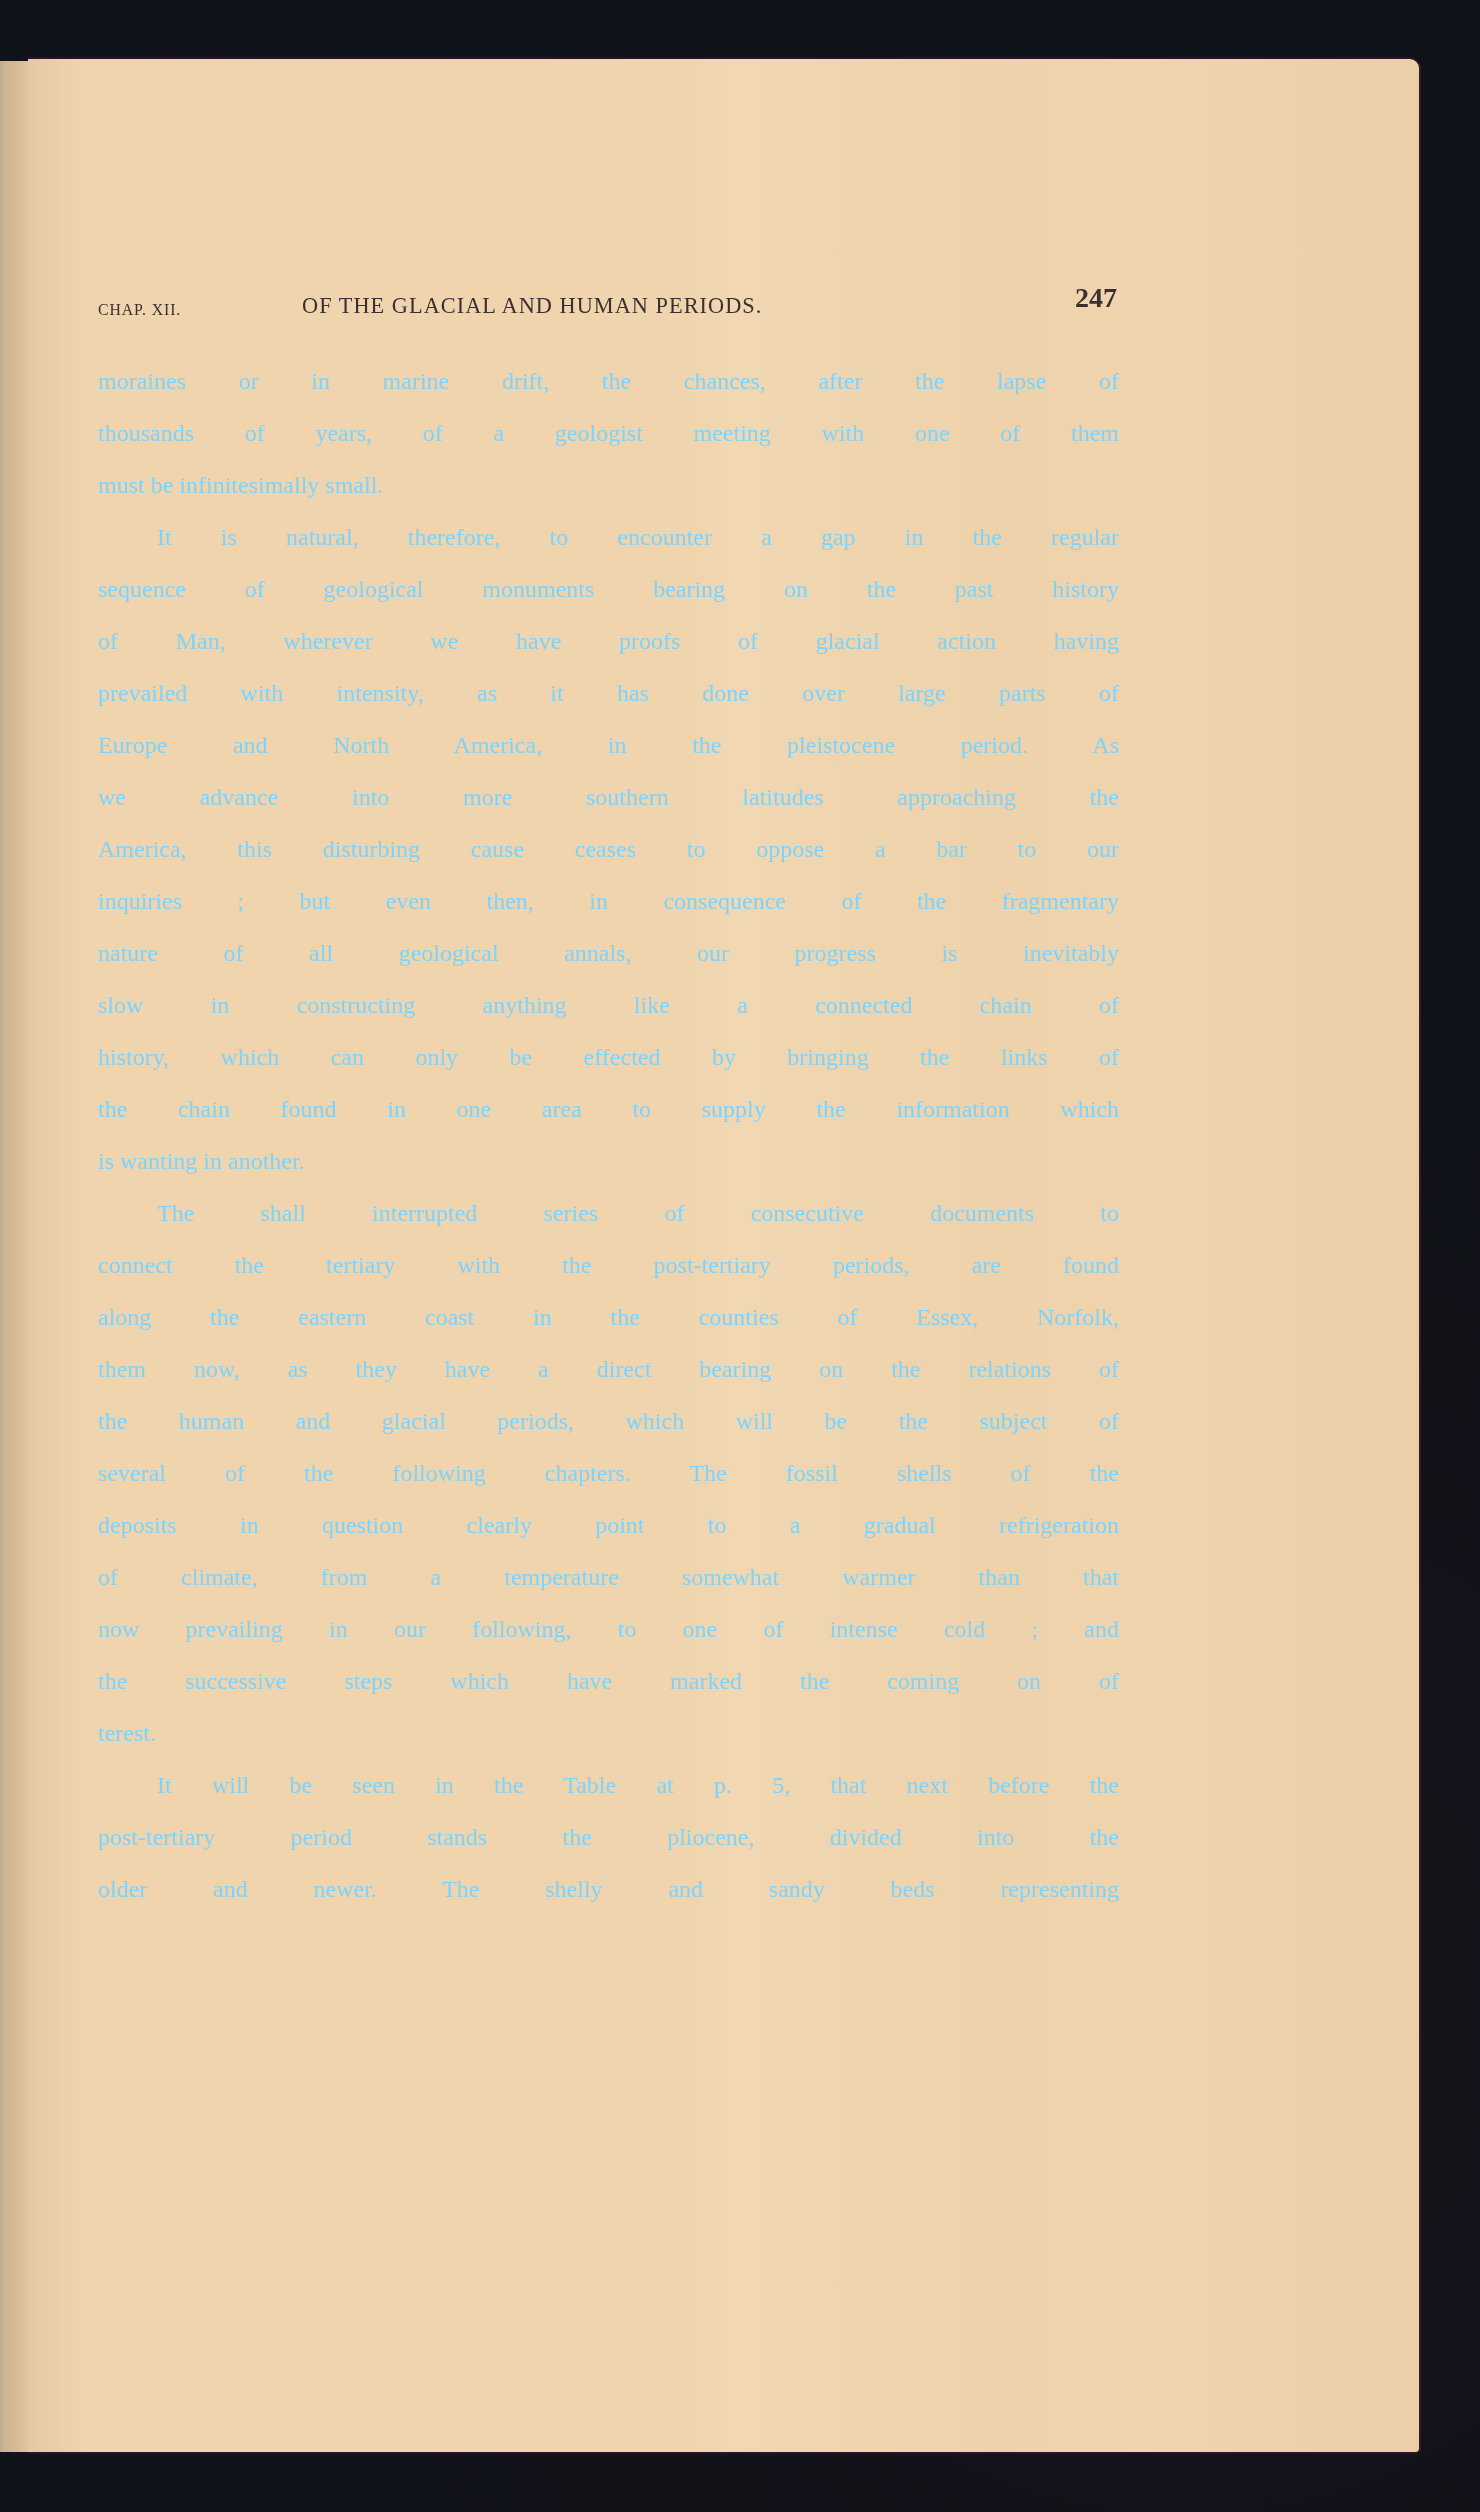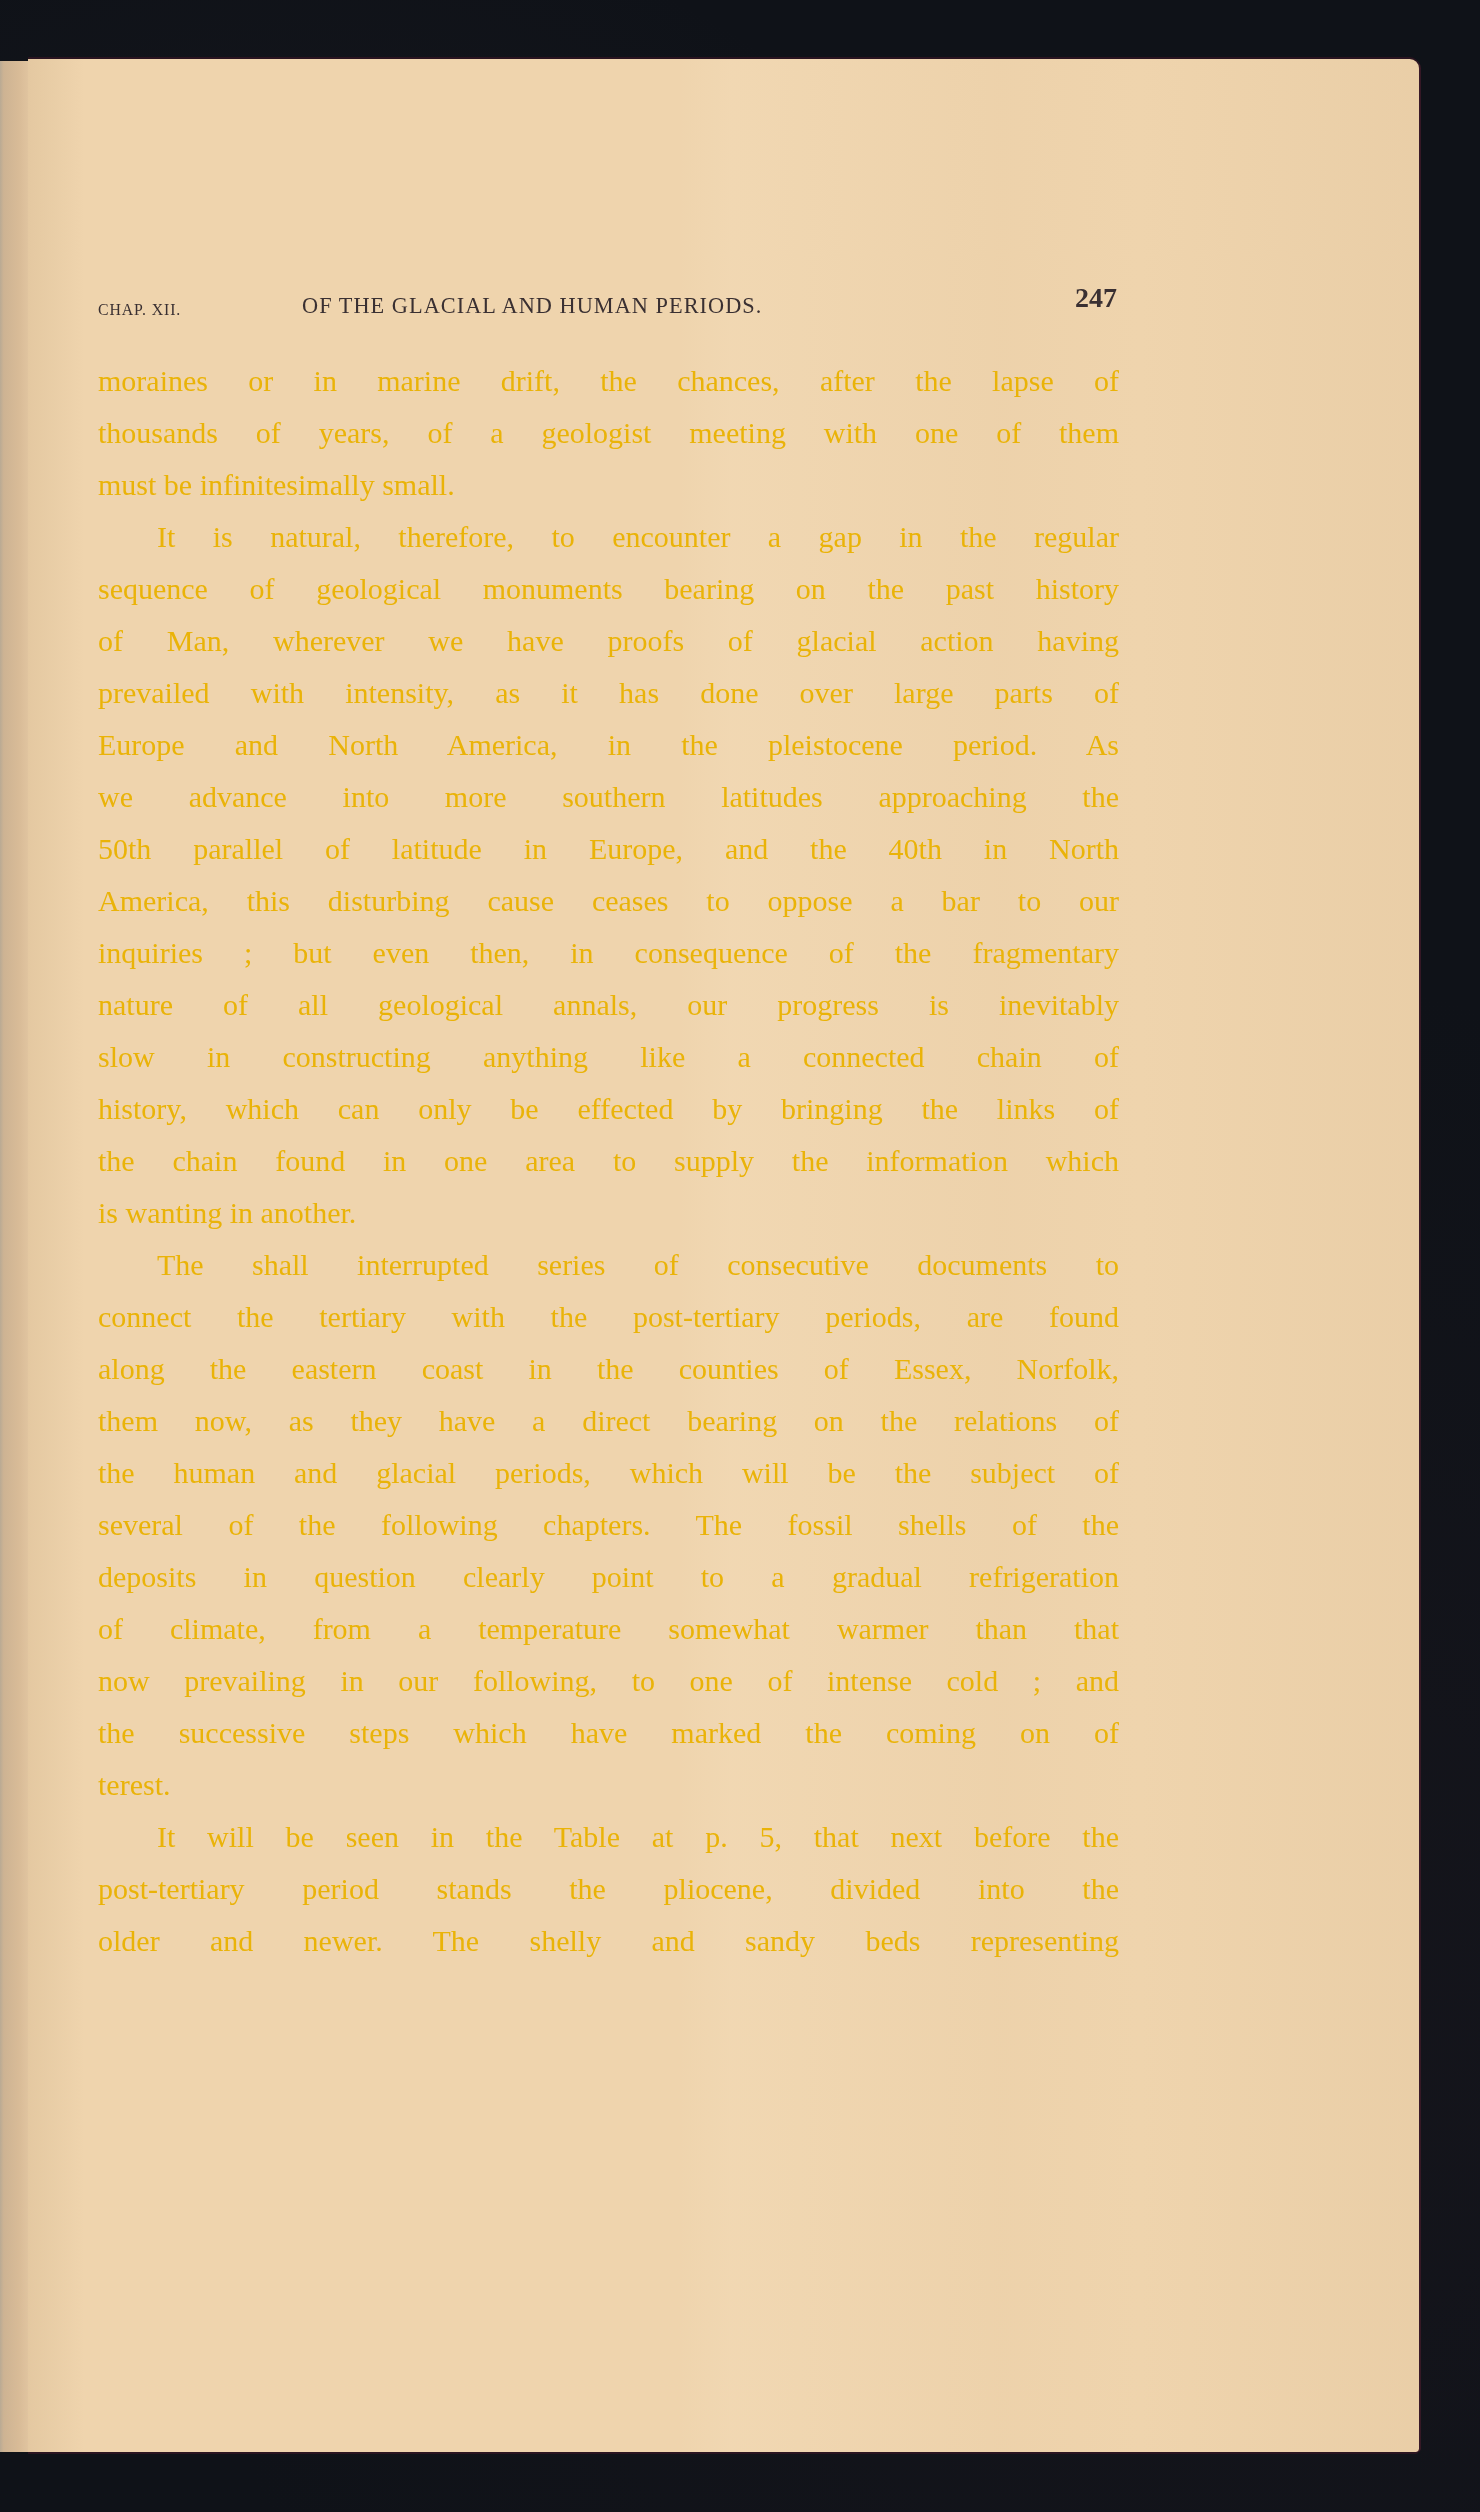--- a/index.html
+++ b/index.html
@@ -82,22 +82,22 @@
     top: 0px;
     font-size: 28px;
     white-space: nowrap;
     font-weight: bold;
   }
   .body-text {
     position: absolute;
     left: 98px;
     top: 355px;
     width: 1021px;
-    color: #eab308;
-    font-size: 30px;
+    color: #7dd3fc;
+    font-size: 24px;
   }
   .line {
     display: block;
     height: 52px;
     line-height: 52px;
     white-space: nowrap;
     text-align: justify;
     text-align-last: justify;
   }
   .line.indent {
@@ -123,21 +123,20 @@
 <div class="body-text" id="body-text">
     <span class="line">moraines or in marine drift, the chances, after the lapse of</span>
     <span class="line">thousands of years, of a geologist meeting with one of them</span>
     <span class="line last">must be infinitesimally small.</span>
     <span class="line indent">It is natural, therefore, to encounter a gap in the regular</span>
     <span class="line">sequence of geological monuments bearing on the past history</span>
     <span class="line">of Man, wherever we have proofs of glacial action having</span>
     <span class="line">prevailed with intensity, as it has done over large parts of</span>
     <span class="line">Europe and North America, in the pleistocene period.  As</span>
     <span class="line">we advance into more southern latitudes approaching the</span>
-    <span class="line">50th parallel of latitude in Europe, and the 40th in North</span>
     <span class="line">America, this disturbing cause ceases to oppose a bar to our</span>
     <span class="line">inquiries ; but even then, in consequence of the fragmentary</span>
     <span class="line">nature of all geological annals, our progress is inevitably</span>
     <span class="line">slow in constructing anything like a connected chain of</span>
     <span class="line">history, which can only be effected by bringing the links of</span>
     <span class="line">the chain found in one area to supply the information which</span>
     <span class="line last">is wanting in another.</span>
     <span class="line indent">The shall interrupted series of consecutive documents to</span>
     <span class="line">connect the tertiary with the post-tertiary periods, are found</span>
     <span class="line">along the eastern coast in the counties of Essex, Norfolk,</span>

